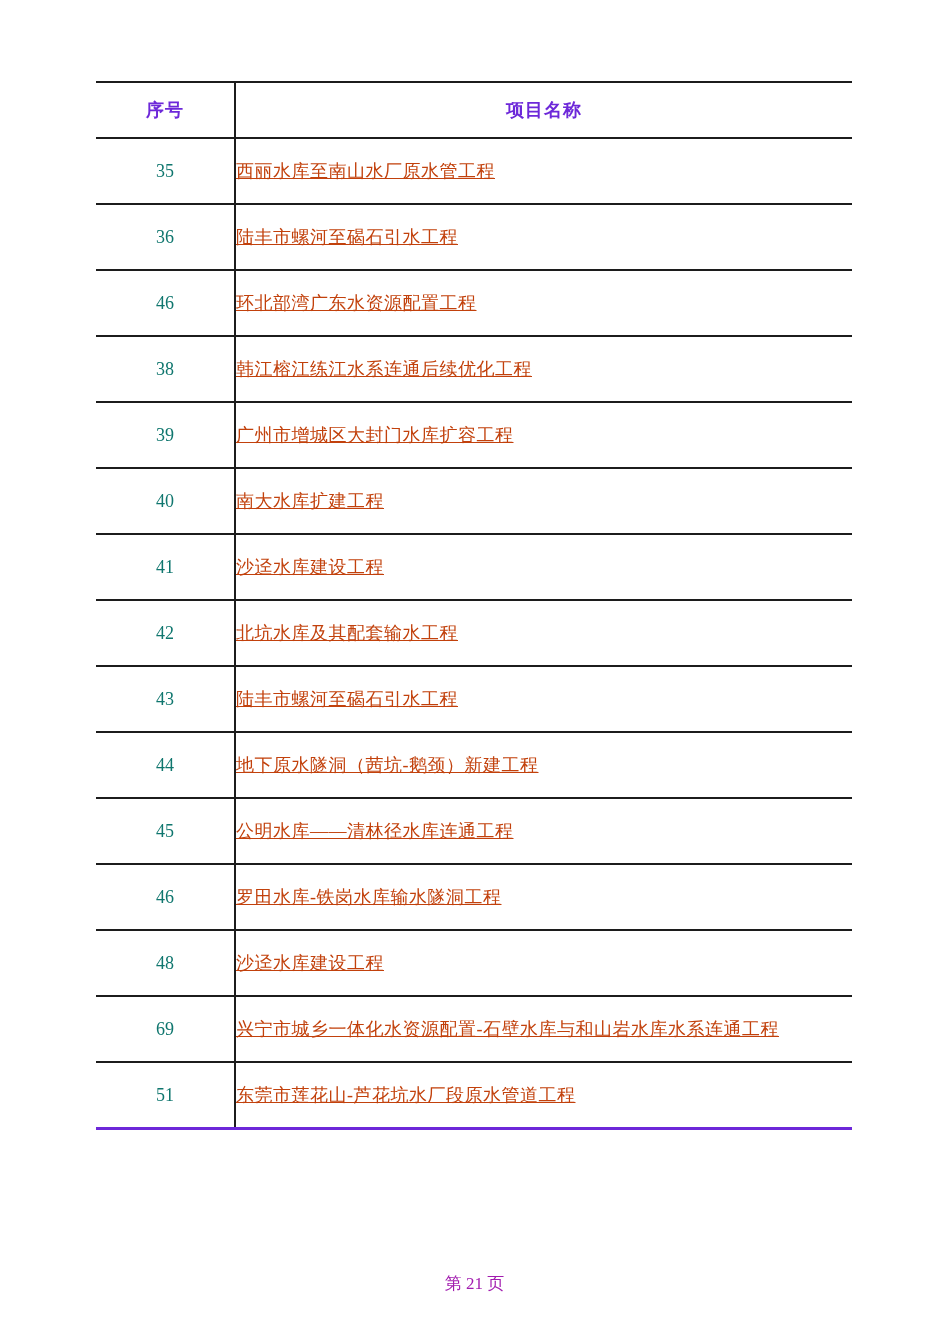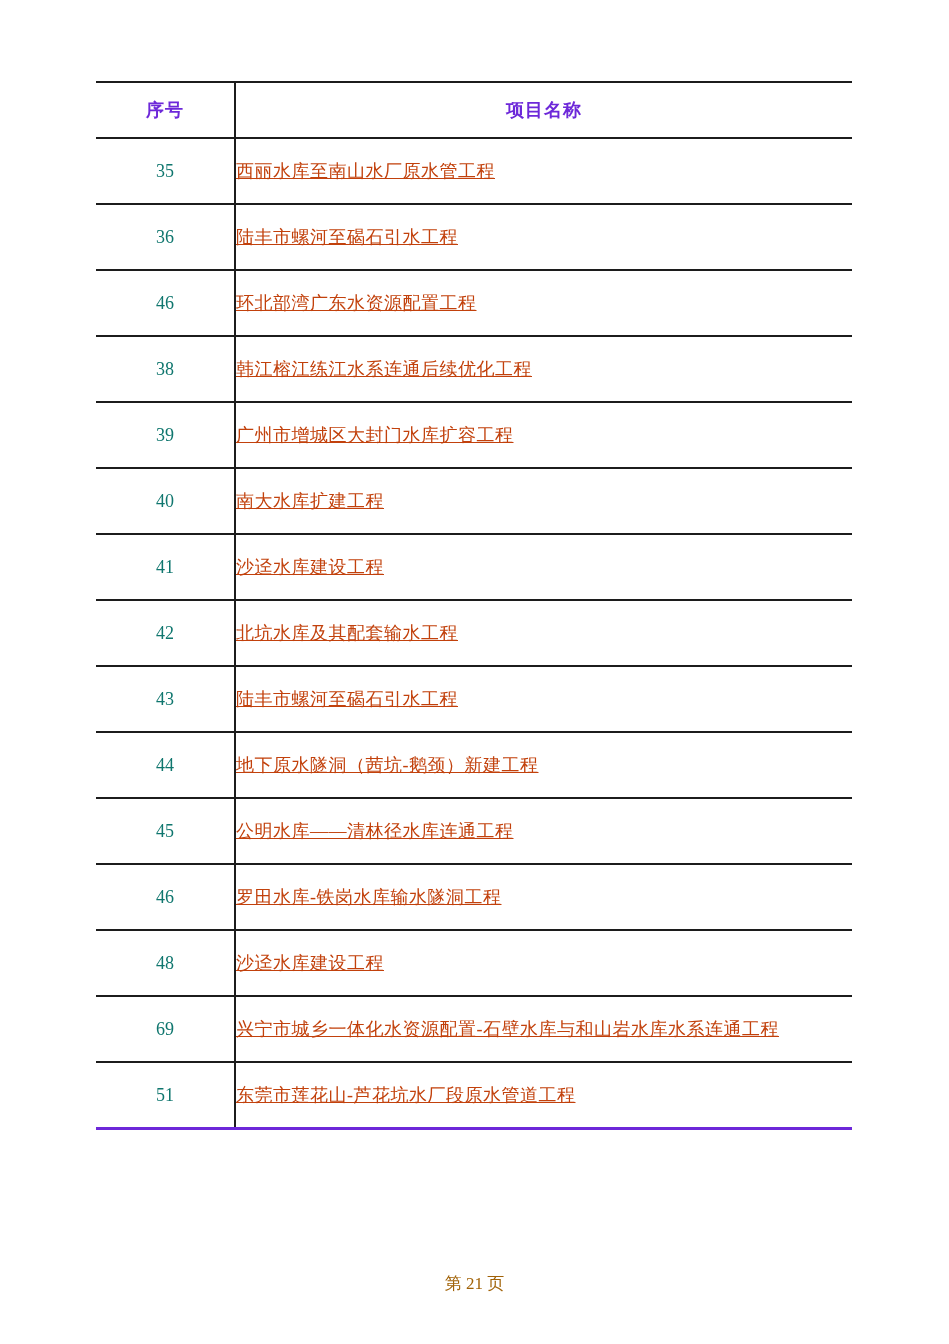--- a/index.html
+++ b/index.html
@@ -63,21 +63,21 @@
     letter-spacing: 0.5px;
     text-decoration: underline;
   }
   .page-footer {
     position: absolute;
     left: 0;
     top: 1272px;
     width: 949px;
     text-align: center;
     font-size: 17px;
-    color: #a16207;
+    color: #a21caf;
   }
 </style>
 </head>
 <body>
 
 <div class="page">
   <table class="projects">
     <colgroup>
       <col class="c-no">
       <col class="c-name">

